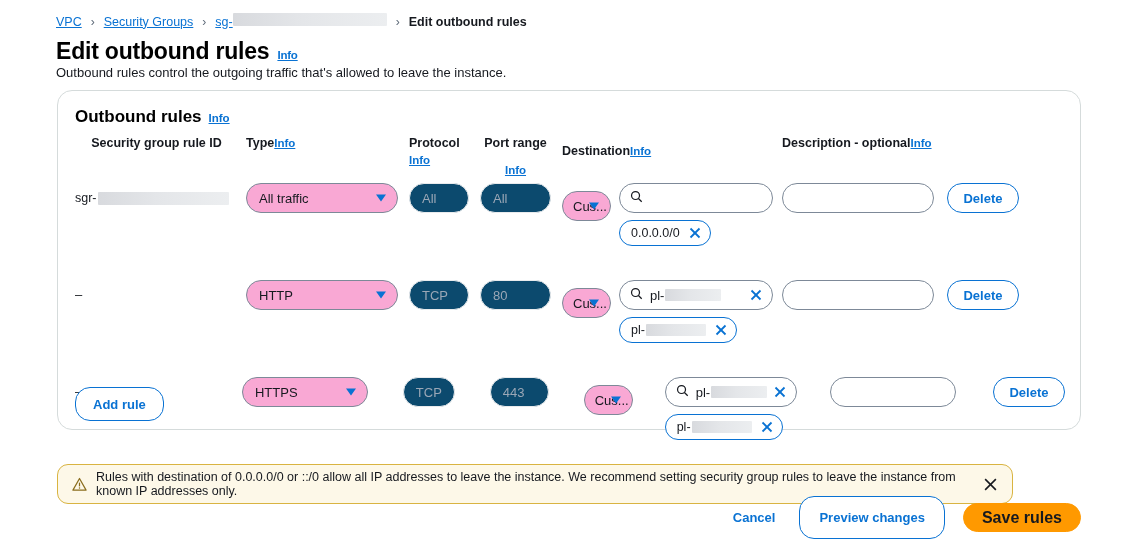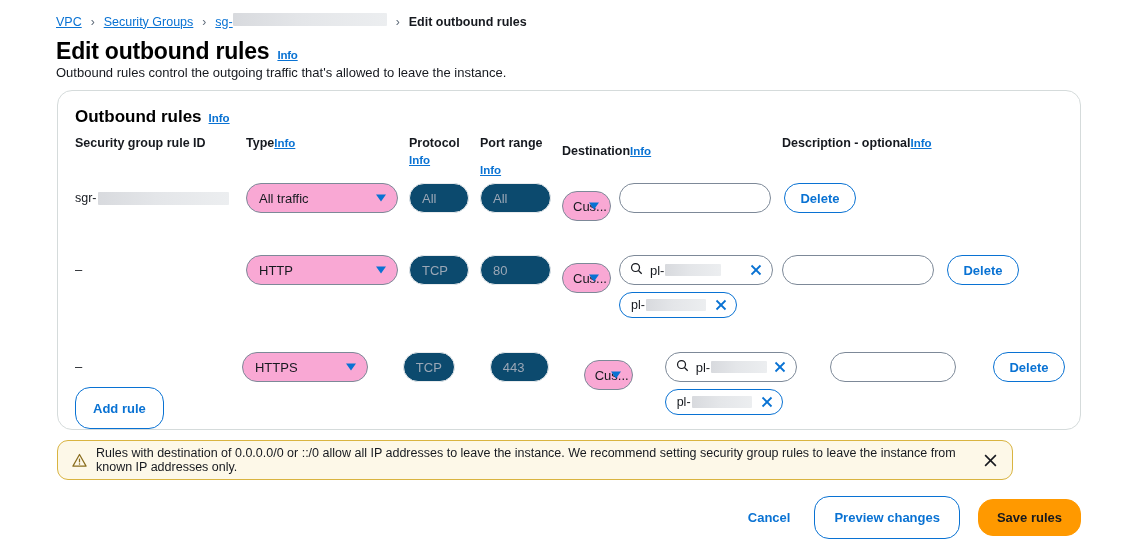--- a/index.html
+++ b/index.html
@@ -63,21 +63,21 @@
   .c-type   { width: 163px; padding-right: 11px; }
   .c-proto  { width: 71px;  padding-right: 11px; }
   .c-port   { width: 82px;  padding-right: 11px; }
   .c-dest   { width: 57px;  padding-right: 8px; margin-top: 8px; }
   .c-cidr   { width: 163px; padding-right: 9px; }
   .c-desc   { width: 165px; padding-right: 13px; }
   .c-del    { width: 72px; }
 
   .hdr { font-size: 12.5px; font-weight: 700; color: #16191f; line-height: 17px; }
   .hdr .info-link { font-weight: 700; }
-  .hdr-row { min-height: 44px; }
+  .hdr-row { min-height: 44px; text-align: center; }
   .hdr-inline { display: flex; align-items: baseline; flex-wrap: wrap; }
   .hdr-stack { display: block; }
   .hdr-stack .info-link { display: block; margin-top: 10px; }
 
   
   .sgr-id { font-size: 12.5px; color: #16191f; display: flex; align-items: center; padding-top: 8px; }
   .sgr-id .redact { width: 131px; height: 13px; margin-left: 1px; }
   .dash { font-size: 13px; color: #16191f; padding-top: 7px; }
 
   .select {
@@ -122,29 +122,29 @@
   .token-label { display: inline-flex; align-items: center; }
 
   .btn-del {
     height: 30px; width: 72px;
     border: 1px solid #0972d3; border-radius: 15px;
     background: #fff; color: #0972d3; font-size: 13px; font-weight: 700;
     display: flex; align-items: center; justify-content: center; cursor: pointer;
   }
   .btn-add {
     position: absolute; left: 17px; top: 296px;
-    height: 42px; padding: 0 17px;
+    height: 34px; padding: 0 17px;
     border: 1px solid #0972d3; border-radius: 15px;
     background: #fff; color: #0972d3; font-size: 13px; font-weight: 700;
     display: inline-flex; align-items: center; cursor: pointer;
   }
 
   
   .alert {
-    position: absolute; left: 57px; top: 440px;
+    position: absolute; left: 57px; top: 464px;
     width: 956px; height: 40px;
     background: #fdf8e8; border: 1px solid #d9b441; border-radius: 11px;
     display: flex; align-items: center; padding: 0 14px 0 14px;
   }
   .alert-icon { flex: 0 0 auto; margin-right: 9px; line-height: 0; }
   .alert-text { flex: 1 1 auto; font-size: 12.5px; color: #16191f; }
   .alert-close { flex: 0 0 auto; cursor: pointer; line-height: 0; padding-left: 10px; }
 
   
   .footer {
@@ -155,23 +155,23 @@
     color: #0972d3; font-size: 13px; font-weight: 700;
     background: none; border: none; cursor: pointer; padding: 0 6px;
   }
   .btn-preview {
     height: 43px; padding: 0 19px;
     border: 1px solid #0972d3; border-radius: 15px;
     background: #fff; color: #0972d3; font-size: 13px; font-weight: 700;
     display: inline-flex; align-items: center; cursor: pointer;
   }
   .btn-save {
-    height: 37px; padding: 0 18px;
+    height: 29px; padding: 0 18px;
     border: 1px solid #ff9900; border-radius: 15px;
-    background: #ff9900; color: #16191f; font-size: 13px; font-weight: 700;
+    background: #ff9900; color: #16191f; font-size: 16px; font-weight: 700;
     display: inline-flex; align-items: center; cursor: pointer;
   }
 </style>
 </head>
 <body>
 
 <div class="page">
 
   <div class="breadcrumb">
     <span class="bc-link">VPC</span>
@@ -240,20 +240,40 @@
         <div class="c-proto">
           <div class="input-disabled">All</div>
         </div>
         <div class="c-port">
           <div class="input-disabled">All</div>
         </div>
         <div class="c-dest">
           <div class="select small">
             <span>Cus...</span>
             <span class="caret"></span>
+          </div>
+        </div>
+        <div class="c-cidr">
+          <div class="input">
+            <span class="srch">
+              <svg width="13" height="13" viewBox="0 0 16 16">
+                  <circle cx="6.8" cy="6.8" r="4.9" fill="none" stroke="#16191f" stroke-width="1.5"></circle>
+                  <line x1="10.4" y1="10.4" x2="14.4" y2="14.4" stroke="#16191f" stroke-width="1.5"></line>
+                </svg>
+            </span>
+            <span class="txt"></span>
+          </div>
+          <div class="token">
+            <span class="token-label">0.0.0.0/0</span>
+            <span class="xclear">
+              <svg width="12" height="12" viewBox="0 0 12 12">
+                  <line x1="1.5" y1="1.5" x2="10.5" y2="10.5" stroke="#0972d3" stroke-width="1.8"></line>
+                  <line x1="10.5" y1="1.5" x2="1.5" y2="10.5" stroke="#0972d3" stroke-width="1.8"></line>
+                </svg>
+            </span>
           </div>
         </div>
         <div class="c-desc">
           <div class="input" title="">
             <span class="txt"></span>
           </div>
         </div>
         <div class="c-del">
           <div class="btn-del">Delete</div>
         </div>

